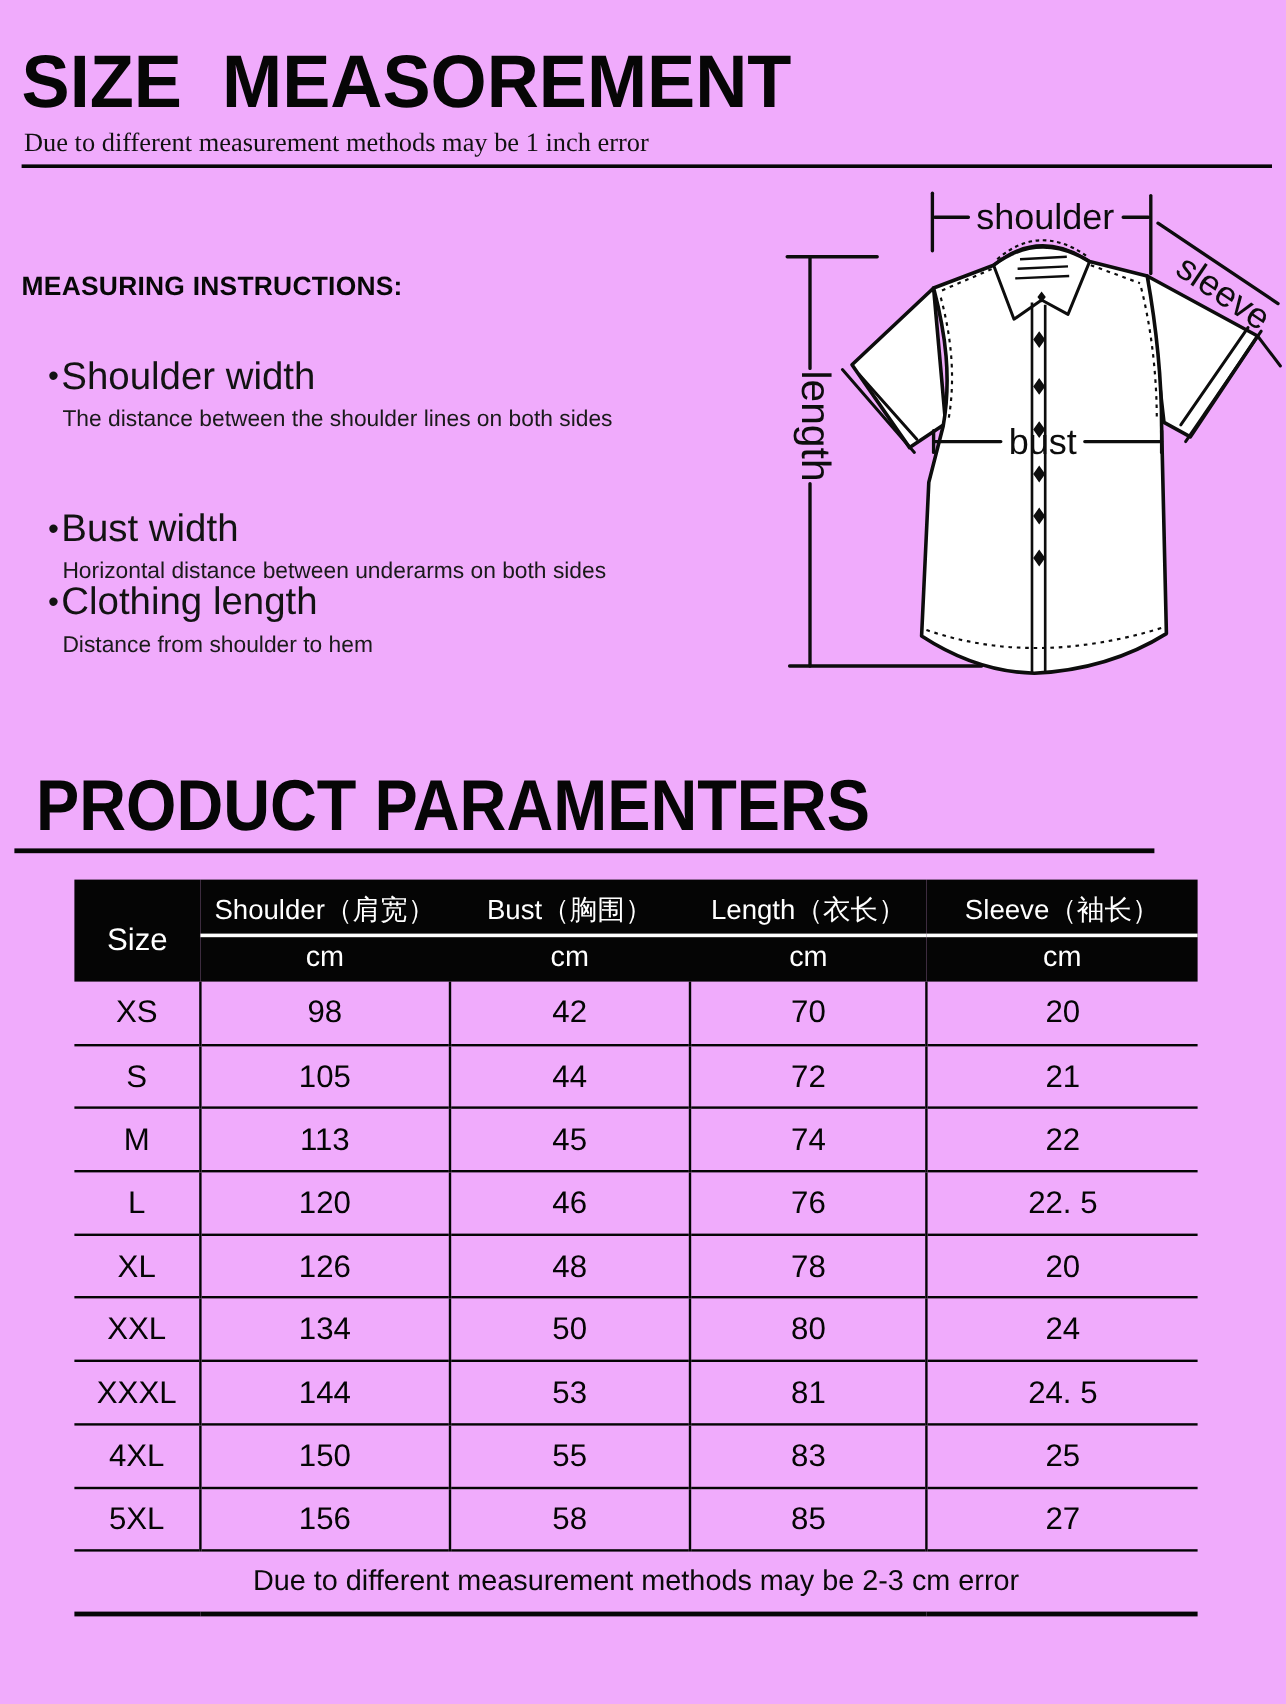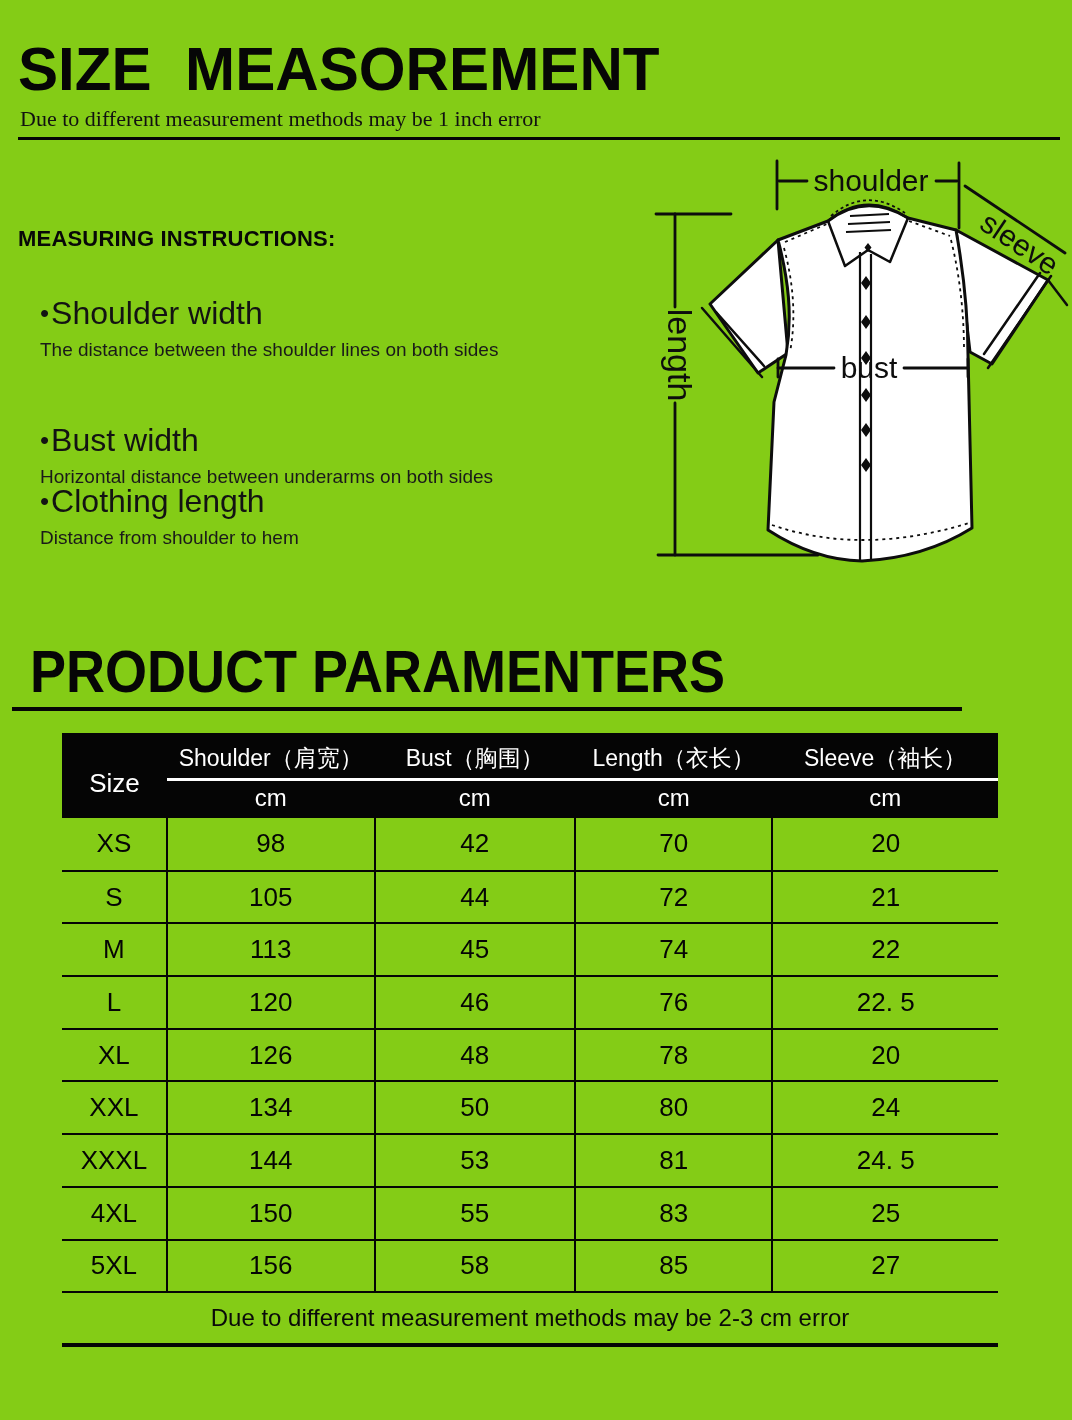--- a/index.html
+++ b/index.html
@@ -1,19 +1,19 @@
 <!DOCTYPE html>
 <html><head>
 <meta charset="utf-8">
 <style>
   * { margin:0; padding:0; box-sizing:border-box; }
   html,body { background:#ffffff; }
   .page {
     position:relative; width:1072px; height:1420px;
-    background:#84cc16; overflow:hidden;
+    background:#f0abfc; overflow:hidden;
     font-family:"Liberation Sans","DejaVu Sans",sans-serif;
     color:#0a0a0a;
   }
   
   .main-title {
     position:absolute; left:18px; top:38px;
     font-size:62px; font-weight:900; letter-spacing:0px;
     white-space:pre; color:#060606; line-height:1;
     transform:scaleX(.97); transform-origin:0 50%;
   }
@@ -25,21 +25,21 @@
   .rule-top { position:absolute; left:18px; top:137px; width:1042px; height:3px; background:#060606; }
 
   
   .instr-heading {
     position:absolute; left:18px; top:226px;
     font-size:22px; font-weight:700; letter-spacing:.2px; color:#080808;
   }
   .instr-item { position:absolute; left:40px; }
   .instr-item .lbl { font-size:32px; font-weight:400; color:#131313; white-space:nowrap; }
   .instr-item .lbl .bullet { font-size:26px; vertical-align:2px; margin-right:2px; }
-  .instr-item .desc { font-size:19px; color:#1a1a1a; margin-top:7px; white-space:nowrap; }
+  .instr-item .desc { font-size:19px; color:#1a1a1a; margin-top:7px; margin-left:12px; white-space:nowrap; }
   .item-0 { top:295px; }
   .item-1 { top:422px; }
   .item-2 { top:483px; }
 
   
   .diagram { position:absolute; left:638px; top:140px; width:434px; height:452px; }
   .diag-label { font-family:"Liberation Sans","DejaVu Sans",sans-serif; font-size:30px; fill:#0d0d0d; }
   .diag-label-lg { font-family:"Liberation Sans","DejaVu Sans",sans-serif; font-size:34px; fill:#0d0d0d; }
 
   

